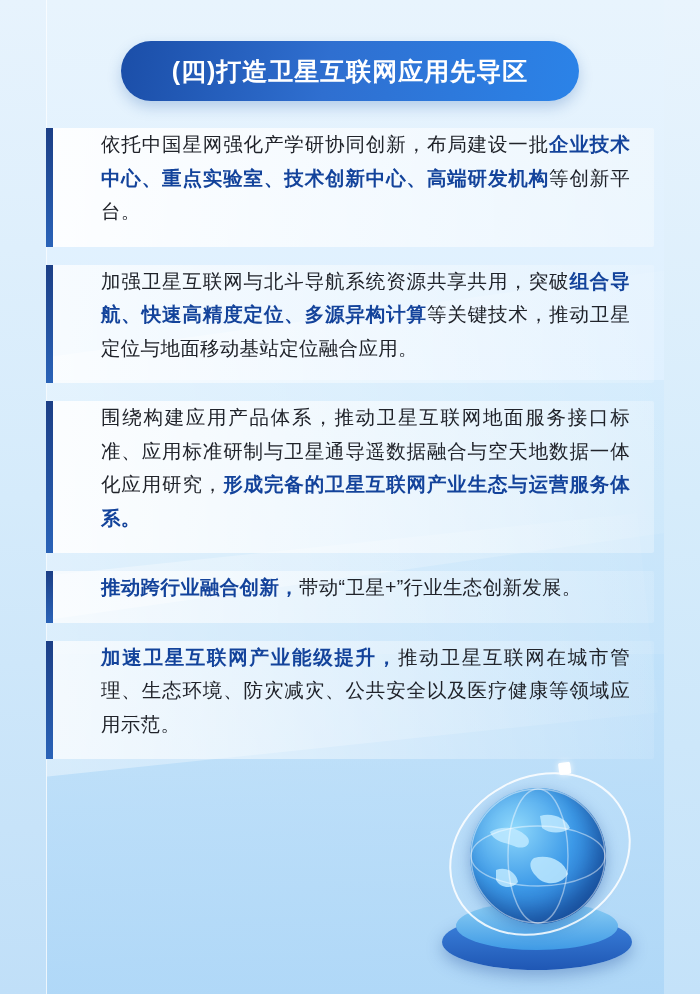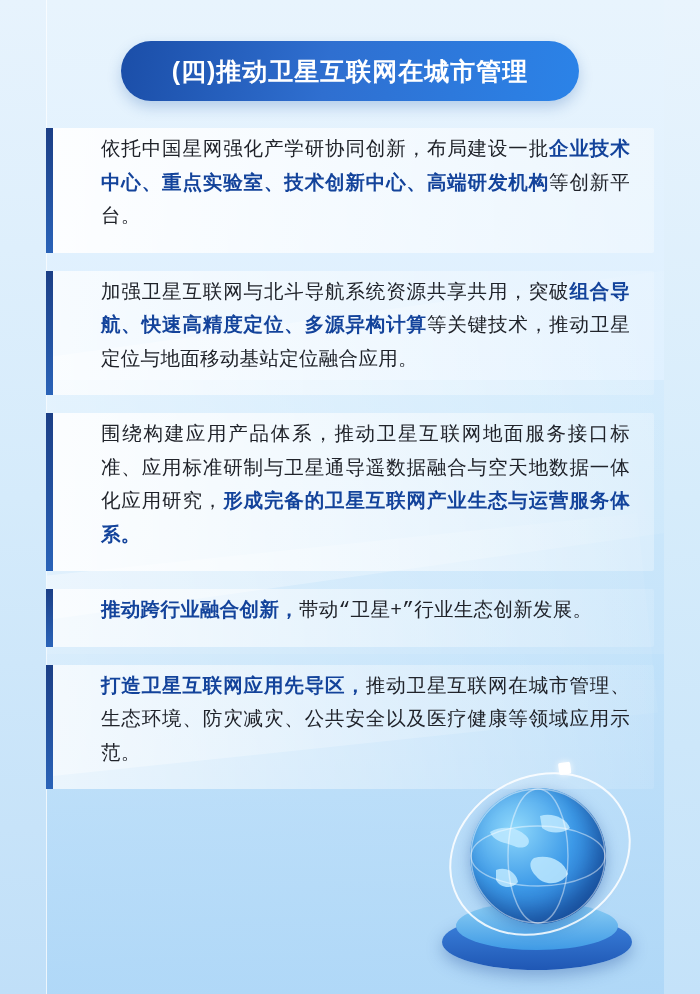--- a/index.html
+++ b/index.html
@@ -86,24 +86,23 @@
 
   
   .blocks {
     position: absolute;
     left: 46px;
     top: 128px;
     width: 608px;
   }
   .block {
     position: relative;
-    padding: 6px 24px 18px 55px;
+    padding: 0 24px 18px 55px;
     margin-bottom: 18px;
     border-radius: 2px;
-    font-family: Liberation Mono, monospace;
   }
   .block .bar {
     position: absolute;
     left: 0;
     top: 0;
     width: 7px;
     height: 100%;
     background: linear-gradient(180deg, #1c3f86 0%, #2a63b8 100%);
   }
   .block .body {
@@ -192,21 +191,21 @@
   <div class="bg-band-1"></div>
   <div class="bg-band-2"></div>
   <div class="bg-band-3"></div>
   <div class="bg-diag a"></div>
   <div class="bg-diag b"></div>
   <div class="bg-left-strip"></div>
   <div class="bg-right-strip"></div>
 </div>
 
 <div class="header">
-  <div class="header-title">(四)推动卫星互联网在城市管理</div>
+  <div class="header-title">(四)打造卫星互联网应用先导区</div>
 </div>
 
 <div class="blocks">
   <div class="block b1">
     <div class="bar"></div>
     <div class="body"><span>依托中国星网强化产学研协同创新，布局建设一批</span><b>企业技术中心、重点实验室、技术创新中心、高端研发机构</b><span>等创新平台。</span></div>
   </div>
   <div class="block b3">
     <div class="bar"></div>
     <div class="body"><span>加强卫星互联网与北斗导航系统资源共享共用，突破</span><b>组合导航、快速高精度定位、多源异构计算</b><span>等关键技术，推动卫星定位与地面移动基站定位融合应用。</span></div>
@@ -214,21 +213,21 @@
   <div class="block b2">
     <div class="bar"></div>
     <div class="body"><span>围绕构建应用产品体系，推动卫星互联网地面服务接口标准、应用标准研制与卫星通导遥数据融合与空天地数据一体化应用研究，</span><b>形成完备的卫星互联网产业生态与运营服务体系。</b></div>
   </div>
   <div class="block b4">
     <div class="bar"></div>
     <div class="body"><b>推动跨行业融合创新，</b><span>带动“卫星+”行业生态创新发展。</span></div>
   </div>
   <div class="block b5">
     <div class="bar"></div>
-    <div class="body"><b>打造卫星互联网应用先导区，</b><span>推动卫星互联网在城市管理、生态环境、防灾减灾、公共安全以及医疗健康等领域应用示范。</span></div>
+    <div class="body"><b>加速卫星互联网产业能级提升，</b><span>推动卫星互联网在城市管理、生态环境、防灾减灾、公共安全以及医疗健康等领域应用示范。</span></div>
   </div>
 </div>
 
 <div class="globe-wrap">
   <div class="globe-base"></div>
   <div class="globe-base2"></div>
   <div class="globe">
     <svg width="136" height="136" viewBox="0 0 136 136" aria-hidden="true">
       <g fill="#bfe9ff" opacity="0.85">
         <path d="M20 44 C34 36, 50 40, 58 50 C62 58, 52 62, 44 58 C34 54, 24 54, 20 44 Z"></path>

